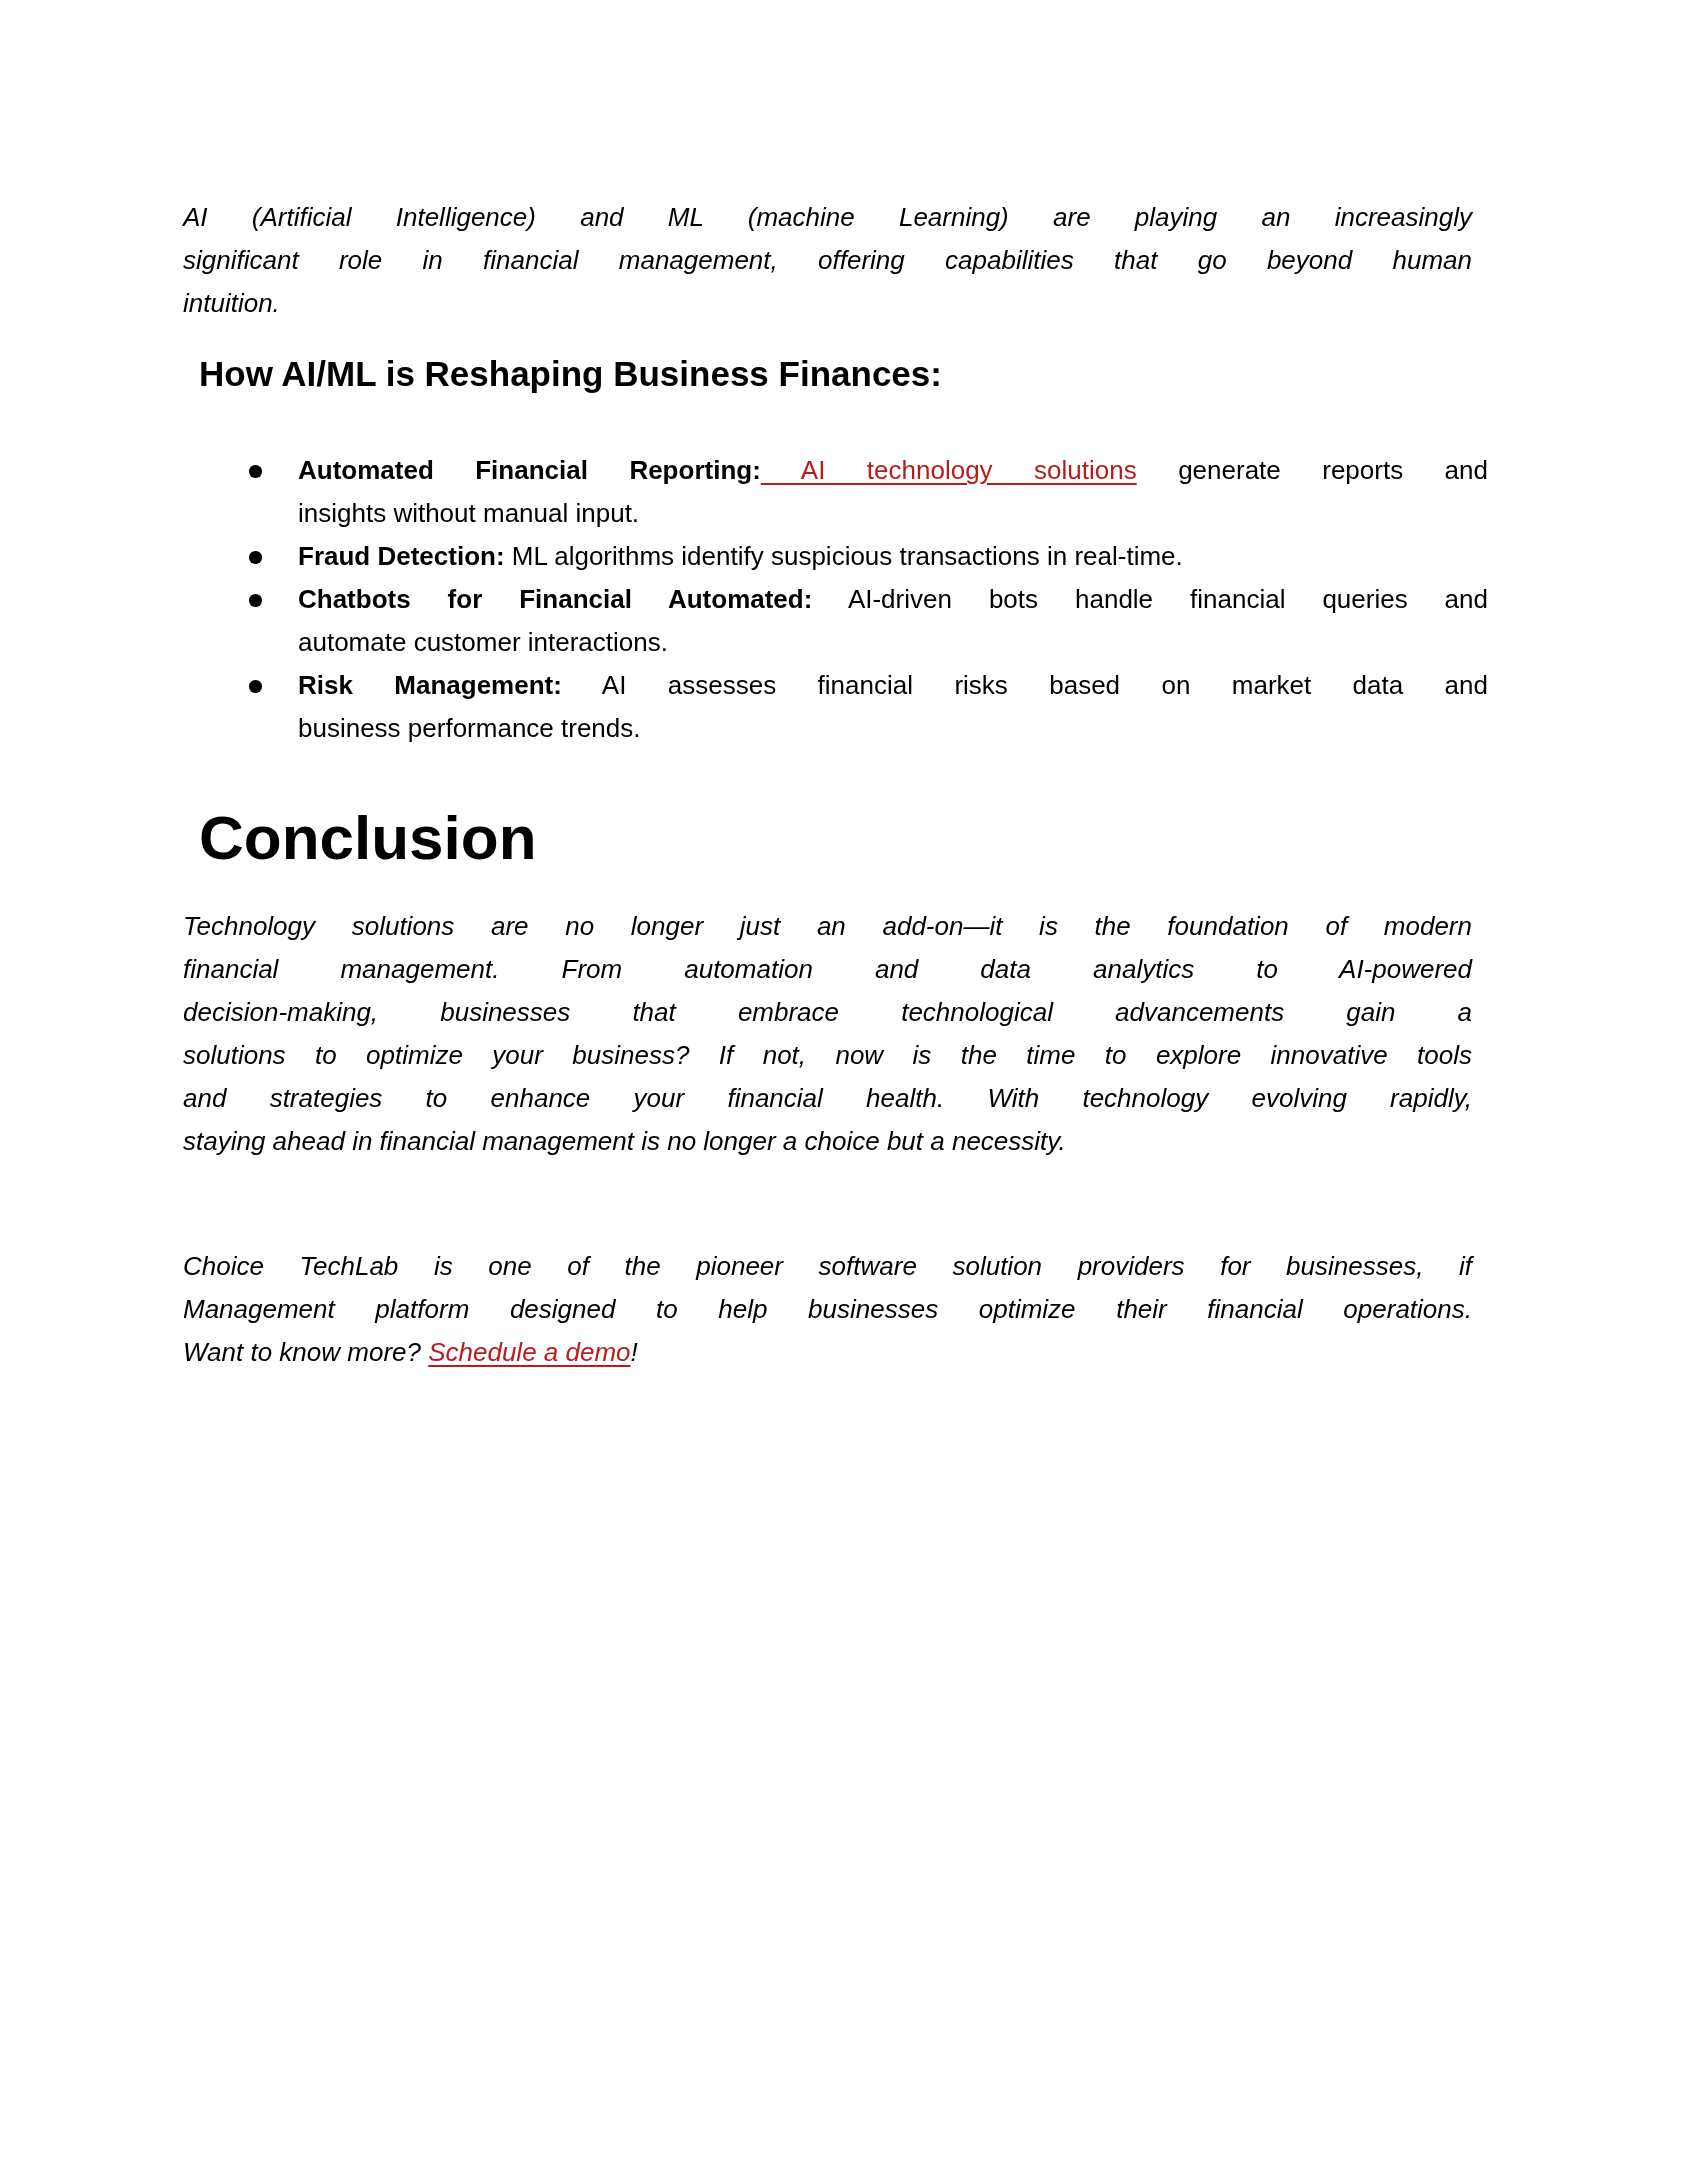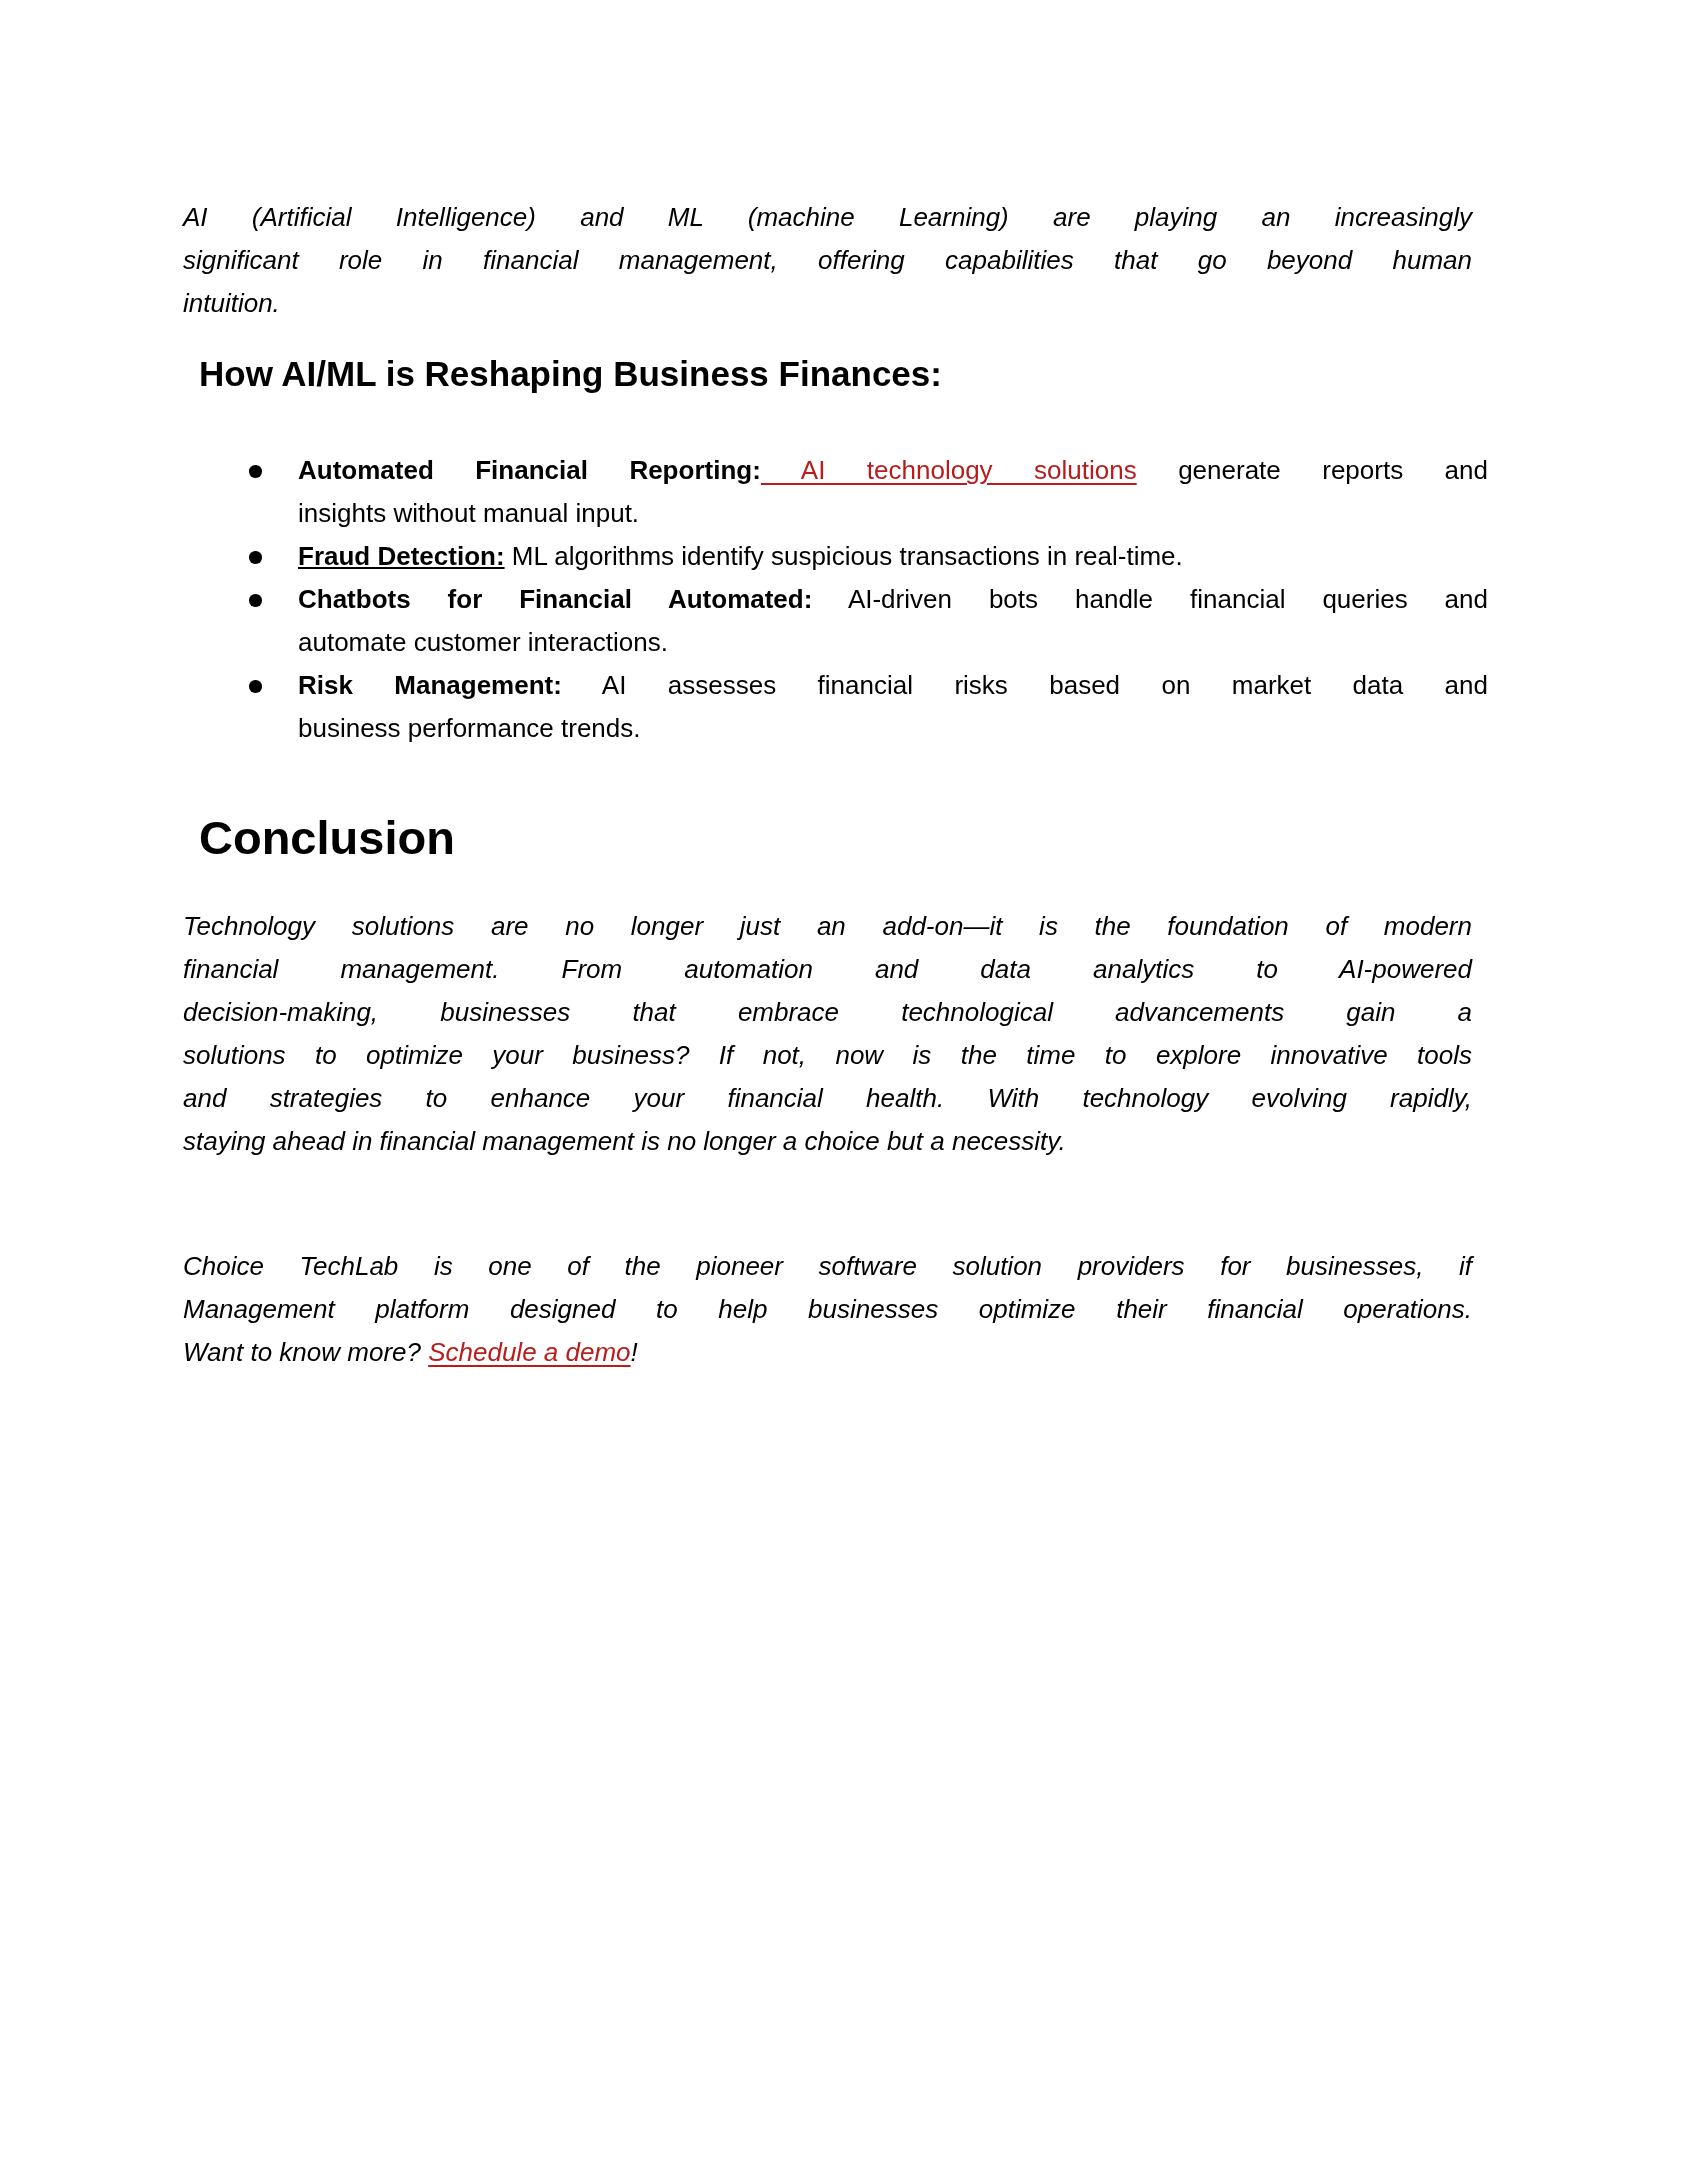--- a/index.html
+++ b/index.html
@@ -4,21 +4,21 @@
 <style>
   html, body { margin: 0; padding: 0; background: #ffffff; }
   body { width: 1687px; height: 2183px; position: relative; overflow: hidden;
          font-family: "Liberation Sans", sans-serif; color: #000000; }
   .block { position: absolute; left: 183px; width: 1289px; font-style: italic; }
   .line { display: block; height: 43px; line-height: 43px; font-size: 26px;
           white-space: nowrap; text-align: justify; text-align-last: justify; }
   .line.last { text-align-last: left; }
   .h3 { position: absolute; left: 199px; top: 350px; font-size: 35px; font-weight: bold;
         line-height: 47px; white-space: nowrap; }
-  .h2 { position: absolute; left: 199px; top: 809px; font-size: 47px; font-weight: bold;
+  .h2 { position: absolute; left: 199px; top: 809px; font-size: 62px; font-weight: bold;
         line-height: 58px; white-space: nowrap; }
   .bullet-list { position: absolute; left: 199px; width: 1289px; top: 449px; margin: 0; padding: 0; list-style: none; }
   .bullet-item { position: relative; padding-left: 99px; }
   .bullet-dot { position: absolute; left: 50px; top: 16px; width: 12.5px; height: 12.5px;
                 border-radius: 50%; background: #000; }
   b { font-weight: bold; }
   a.link { color: #b91c1c; text-decoration: underline; text-decoration-thickness: 2px; text-underline-offset: 4px; }
 </style>
 </head>
 <body>
@@ -32,21 +32,21 @@
 <div class="h3">How AI/ML is Reshaping Business Finances:</div>
 
 <ul class="bullet-list">
   <li class="bullet-item">
     <span class="bullet-dot"></span>
     <span class="line"><b style="white-space: pre; margin-top: 48px;">Automated Financial Reporting:</b><a class="link" href="#" style="white-space: pre;"> AI technology solutions</a><span style="white-space: pre;"> generate reports and</span></span>
     <span class="line last">insights without manual input.</span>
   </li>
   <li class="bullet-item">
     <span class="bullet-dot"></span>
-    <span class="line last"><b style="white-space: pre; text-decoration: underline;">Fraud Detection:</b><span style="white-space: pre;"> ML algorithms identify suspicious transactions in real-time.</span></span>
+    <span class="line last"><b style="white-space: pre;">Fraud Detection:</b><span style="white-space: pre;"> ML algorithms identify suspicious transactions in real-time.</span></span>
   </li>
   <li class="bullet-item">
     <span class="bullet-dot"></span>
     <span class="line"><b style="white-space: pre;">Chatbots for Financial Automated:</b><span style="white-space: pre;"> AI-driven bots handle financial queries and</span></span>
     <span class="line last">automate customer interactions.</span>
   </li>
   <li class="bullet-item">
     <span class="bullet-dot"></span>
     <span class="line"><b style="white-space: pre;">Risk Management:</b><span style="white-space: pre;"> AI assesses financial risks based on market data and</span></span>
     <span class="line last">business performance trends.</span>

